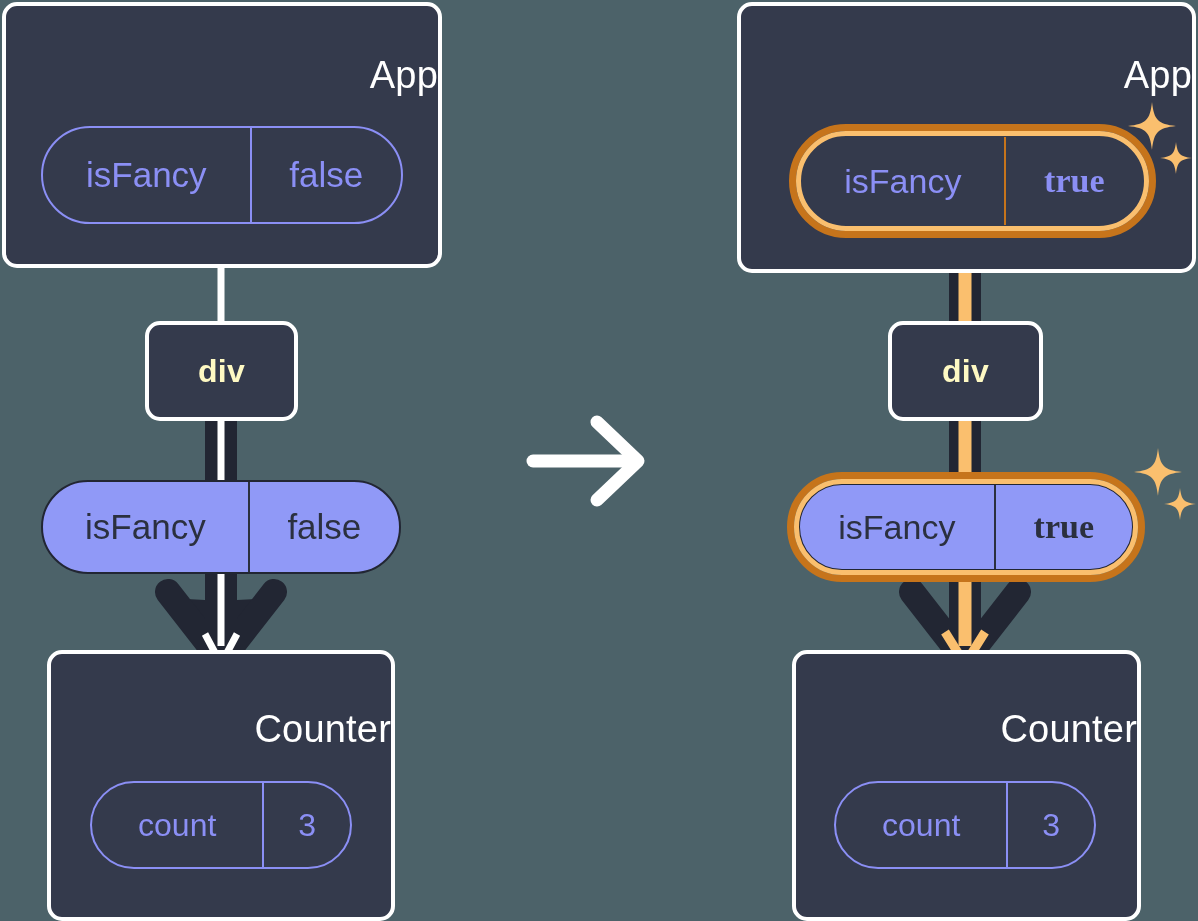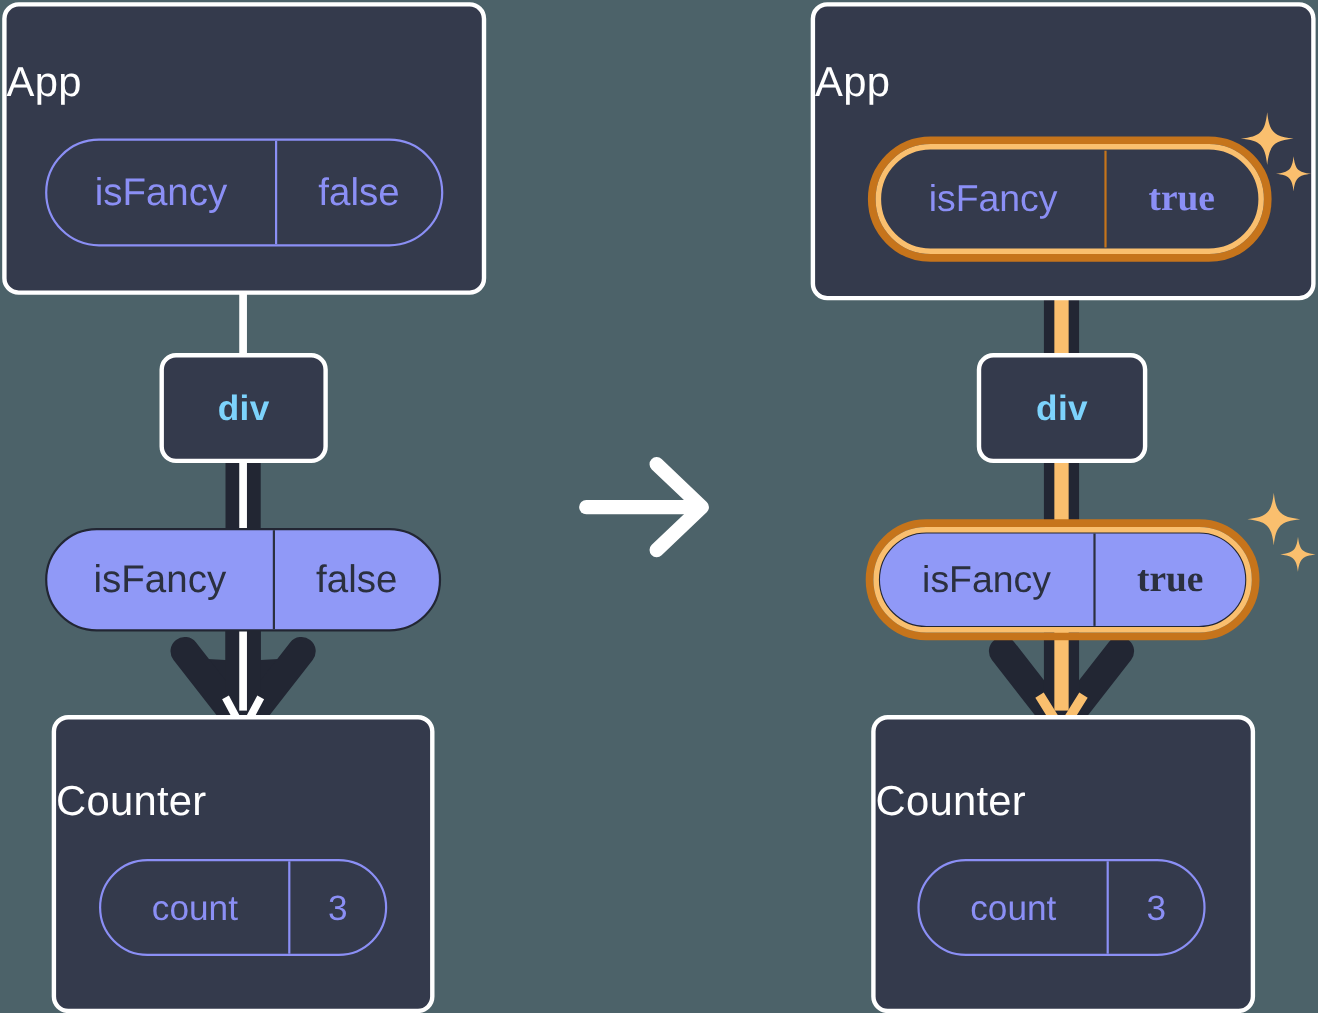--- a/index.html
+++ b/index.html
@@ -19,32 +19,32 @@
   .box{
     position:absolute;
     background:#343a4c;
     border:4px solid #ffffff;
     border-radius:15px;
     box-sizing:border-box;
     z-index:2;
   }
   .box-title{
     position:absolute;left:0;right:0;
-    text-align:left;
+    text-align:right;
     color:#ffffff;
     font-size:38px;
     font-weight:400;
     letter-spacing:.2px;
     white-space:nowrap;
   }
   .divbox{
     display:flex;align-items:center;justify-content:center;
   }
   .divbox .label{
-    color:#7dd3fc;font-size:32px;font-weight:700;letter-spacing:.3px;
+    color:#fef9c3;font-size:32px;font-weight:700;letter-spacing:.3px;
   }
 
   
   .pill{
     position:absolute;
     box-sizing:border-box;
     display:flex;align-items:stretch;
     border-radius:999px;
     z-index:2;
     justify-content:space-between;

